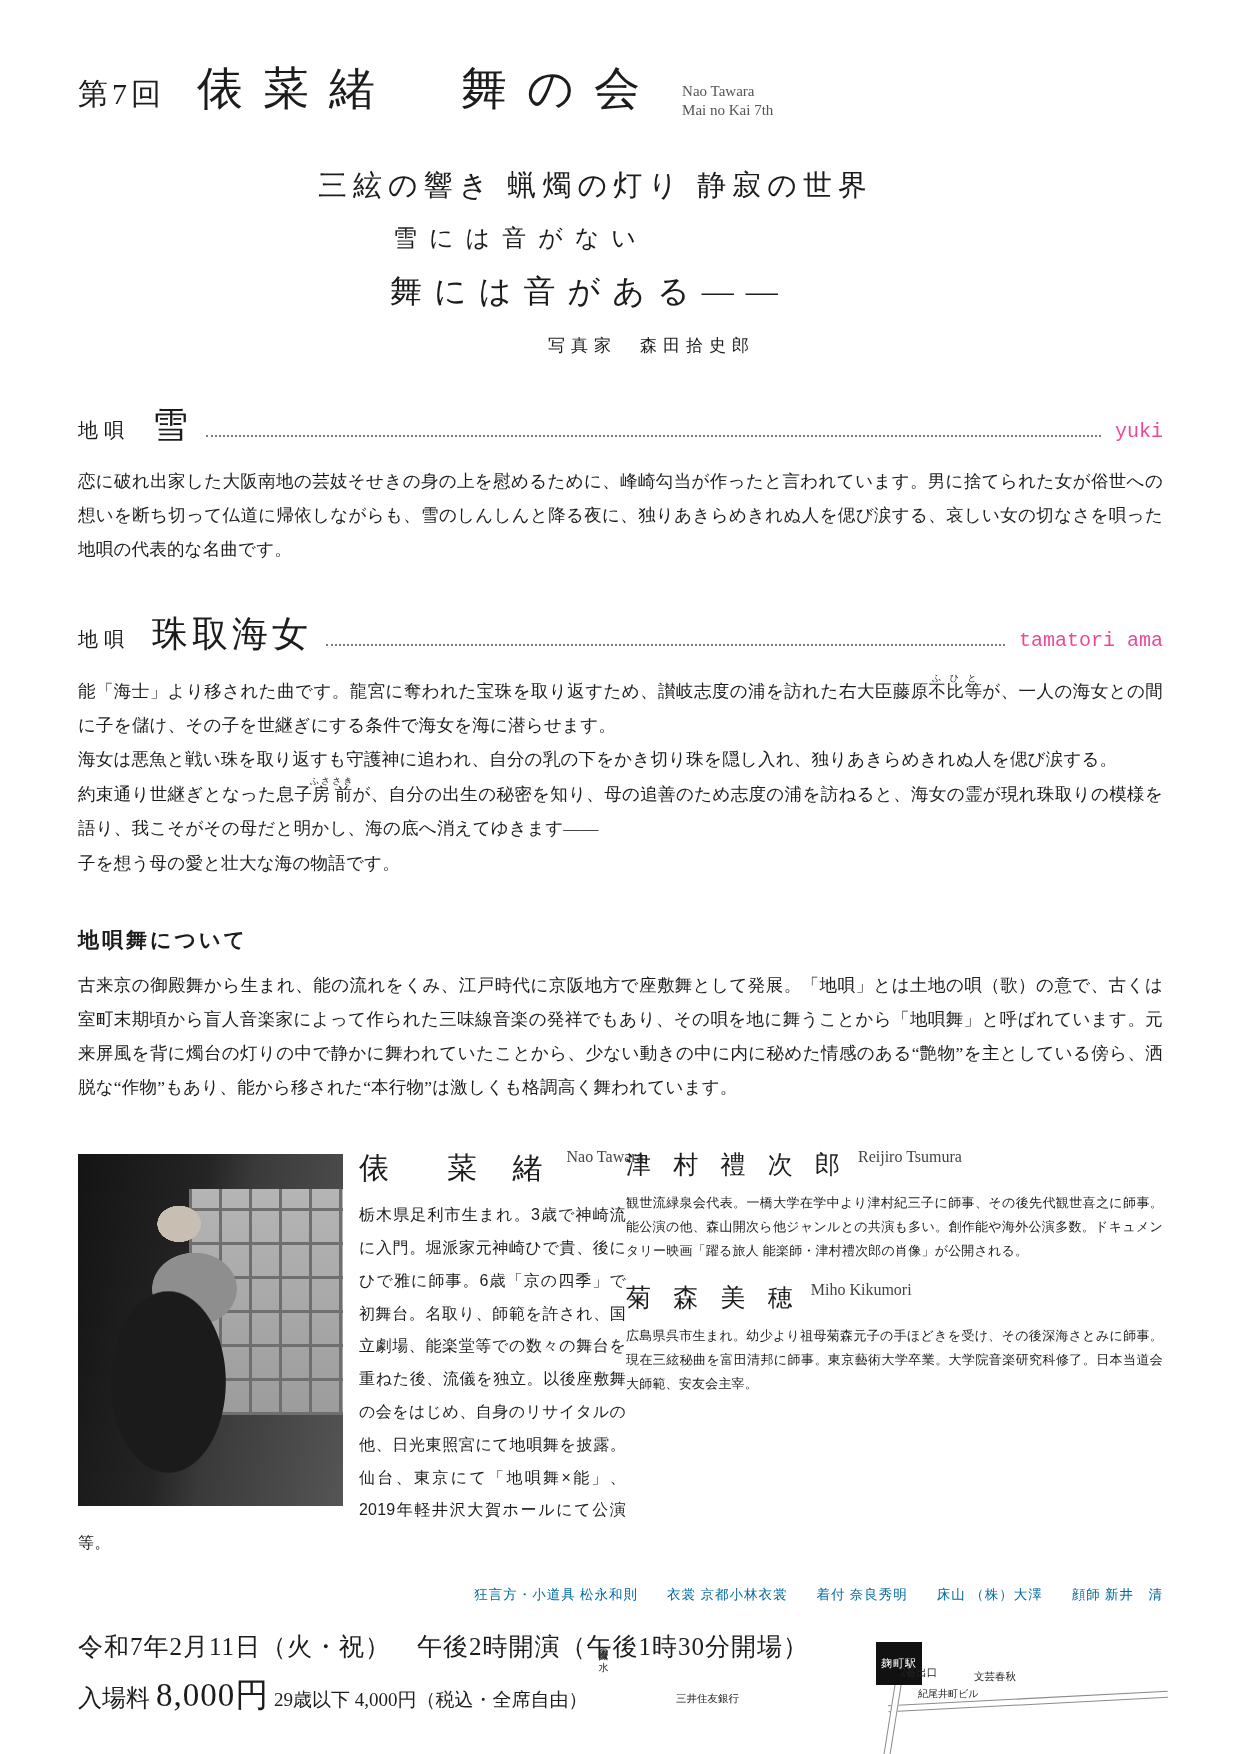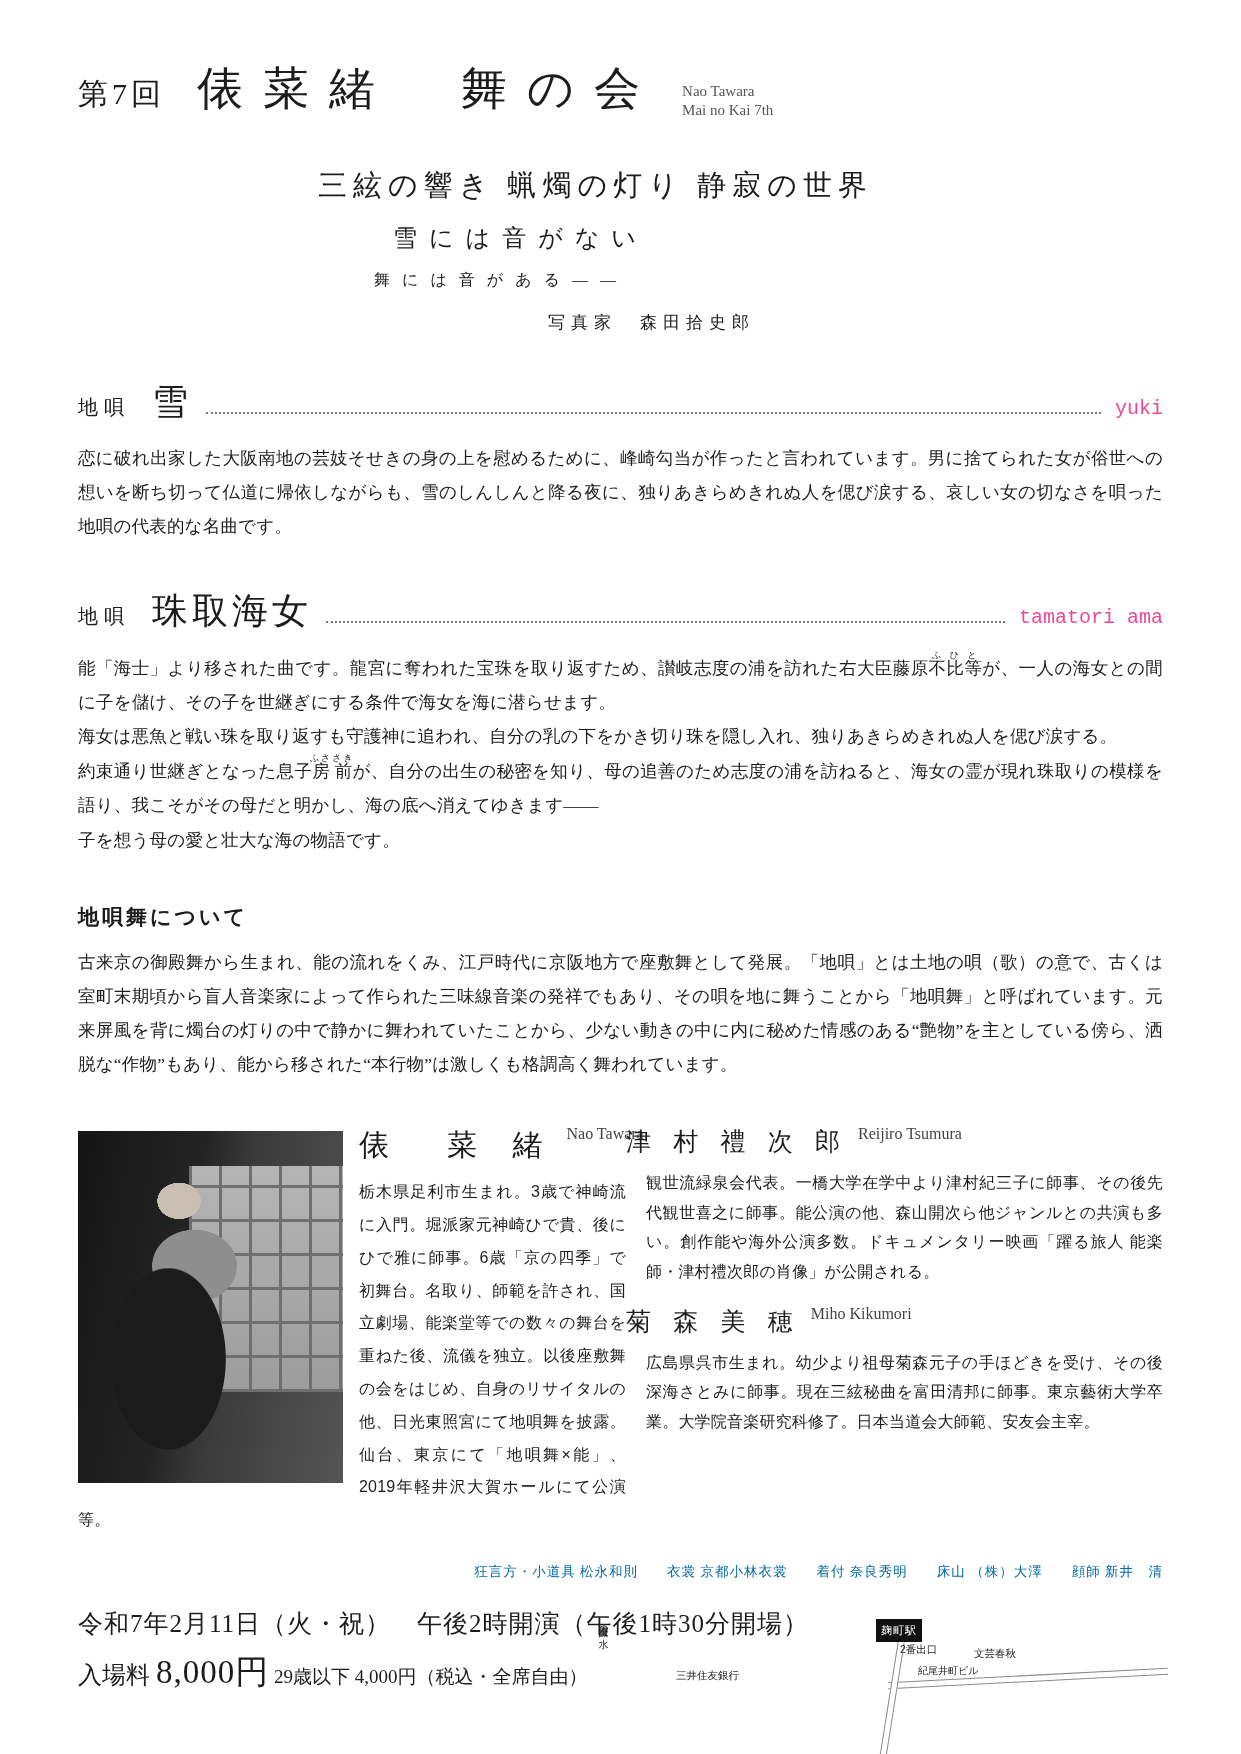--- a/index.html
+++ b/index.html
@@ -12,21 +12,21 @@
   
   .titlebar { display:flex; align-items:baseline;gap:20px; }
   .edition { font-size:30px; letter-spacing:4px; }
   .main-title { font-size:46px; letter-spacing:20px; margin-left:12px; white-space:nowrap; }
   .romaji-title { font-size:15px; color:#555; line-height:1.25; margin-left:2px; transform:translateY(-8px); font-family:"Liberation Serif",serif; }
   
   .poem { margin-top:38px; margin-left:240px; }
   .poem-l1 { font-size:29px; letter-spacing:6px; }
   .poem-l2 { font-size:24px; letter-spacing:12px; margin:26px 0 0 40px; }
   .poem-l3 { font-size:24px; letter-spacing:12px; margin:16px 0 0 75px; }
-  .poem-l4 { font-size:16px; letter-spacing:12px; margin:16px 0 0 56px; }
+  .poem-l4 { font-size:32px; letter-spacing:12px; margin:16px 0 0 72px; }
   .poem-credit { font-size:17px; letter-spacing:6px; margin:20px 0 0 230px; }
   
   .song-head { display:flex; align-items:baseline; margin-top:44px; }
   .genre { font-size:20px; letter-spacing:6px; }
   .song-title { font-size:36px; letter-spacing:4px; margin-left:22px; }
   .leader { flex:1; border-bottom:2px dotted #7a7a7a; margin:0 14px 10px 14px; }
   .song-romaji { font-size:20px; color:#ec4899; font-family:Liberation Mono, monospace; }
   .body-text { font-size:17.5px; line-height:1.95; text-align:justify; margin-top:14px; letter-spacing:0.2px; }
   .body-text p { margin:0; }
   ruby rt { font-size:9px; letter-spacing:2px; }
@@ -49,36 +49,36 @@
       radial-gradient(ellipse 36px 30px at 52% 9%, #c8bfb2 60%, transparent 61%),
       radial-gradient(ellipse 95px 150px at 45% 60%, #1b1b1b 60%, transparent 61%),
       radial-gradient(ellipse 70px 60px at 62% 30%, #8e8e8e 60%, transparent 61%);
   }
   .prof-name-row { display:flex; align-items:flex-start;font-family:Liberation Serif, serif; }
   .prof-name { font-size:30px; letter-spacing:14px; white-space:nowrap; }
   .prof-name-sm { font-size:25px; letter-spacing:8px; white-space:nowrap; }
   .prof-romaji { font-size:16px; color:#444; margin-left:10px; white-space:nowrap; }
   .bio { font-family:"Liberation Sans","DejaVu Sans",sans-serif; font-size:16px; line-height:2.05; text-align:justify; margin-top:10px; letter-spacing:0.2px; }
   .prof-right { width:537px; margin-left:auto; }
-  .prof-right .bio { font-size:16px; line-height:1.85;margin-left:20px; }
+  .prof-right .bio { font-size:13px; line-height:1.85; }
   .kikumori-block { margin-top:18px; }
   
   .credits { clear:both; text-align:right; font-size:13.5px; color:#0369a1; margin-top:26px; letter-spacing:1px; }
   
   .bottom { display:flex; margin-top:26px; }
   .bottom-left { width:500px; flex-shrink:0; }
   .date-line { font-size:25px; letter-spacing:1px; white-space:nowrap; }
   .price-line { font-size:24px; margin-top:10px; white-space:nowrap; }
   .price-big { font-size:33px; letter-spacing:1px; }
   .price-sub { font-size:19px; }
   
   .map { position:relative; flex:1; height:305px; margin-left:10px; margin-top:6px; font-family:"Liberation Sans","DejaVu Sans",sans-serif; }
   .map .lbl { position:absolute; font-size:10.5px; color:#222; white-space:nowrap; }
   .map .lbl2 { font-size:10px; line-height:1.2; white-space:normal; width:74px; }
-  .map .station { background:#111; color:#fff; padding:4px 5px; font-size:11px; letter-spacing:1px; }
+  .map .station { background:#111; color:#fff; padding:14px 5px; font-size:11px; letter-spacing:1px; }
   .map .vert { writing-mode:vertical-rl; }
   .road { position:absolute; background:#fff; border-top:1.5px solid #8a8a8a; border-bottom:1.5px solid #8a8a8a; height:7px; }
   .roadv { position:absolute; background:#fff; border-left:1.5px solid #8a8a8a; border-right:1.5px solid #8a8a8a; width:7px; }
 </style>
 </head>
 <body>
 
 <div class="page">
 
   <div class="titlebar">

